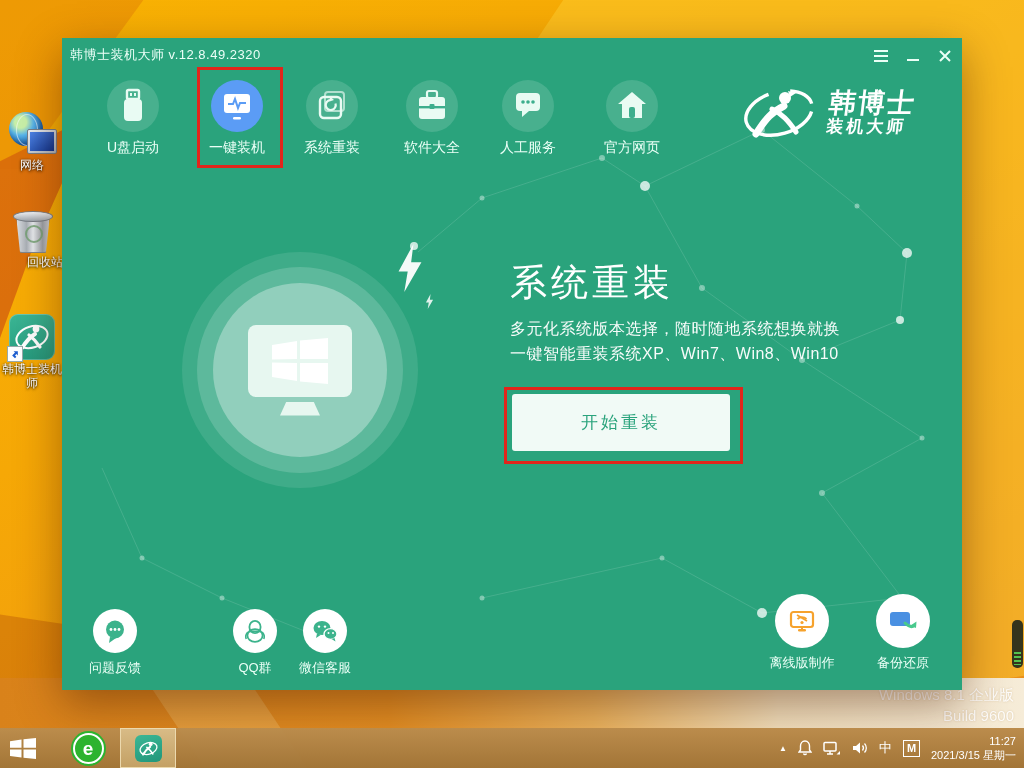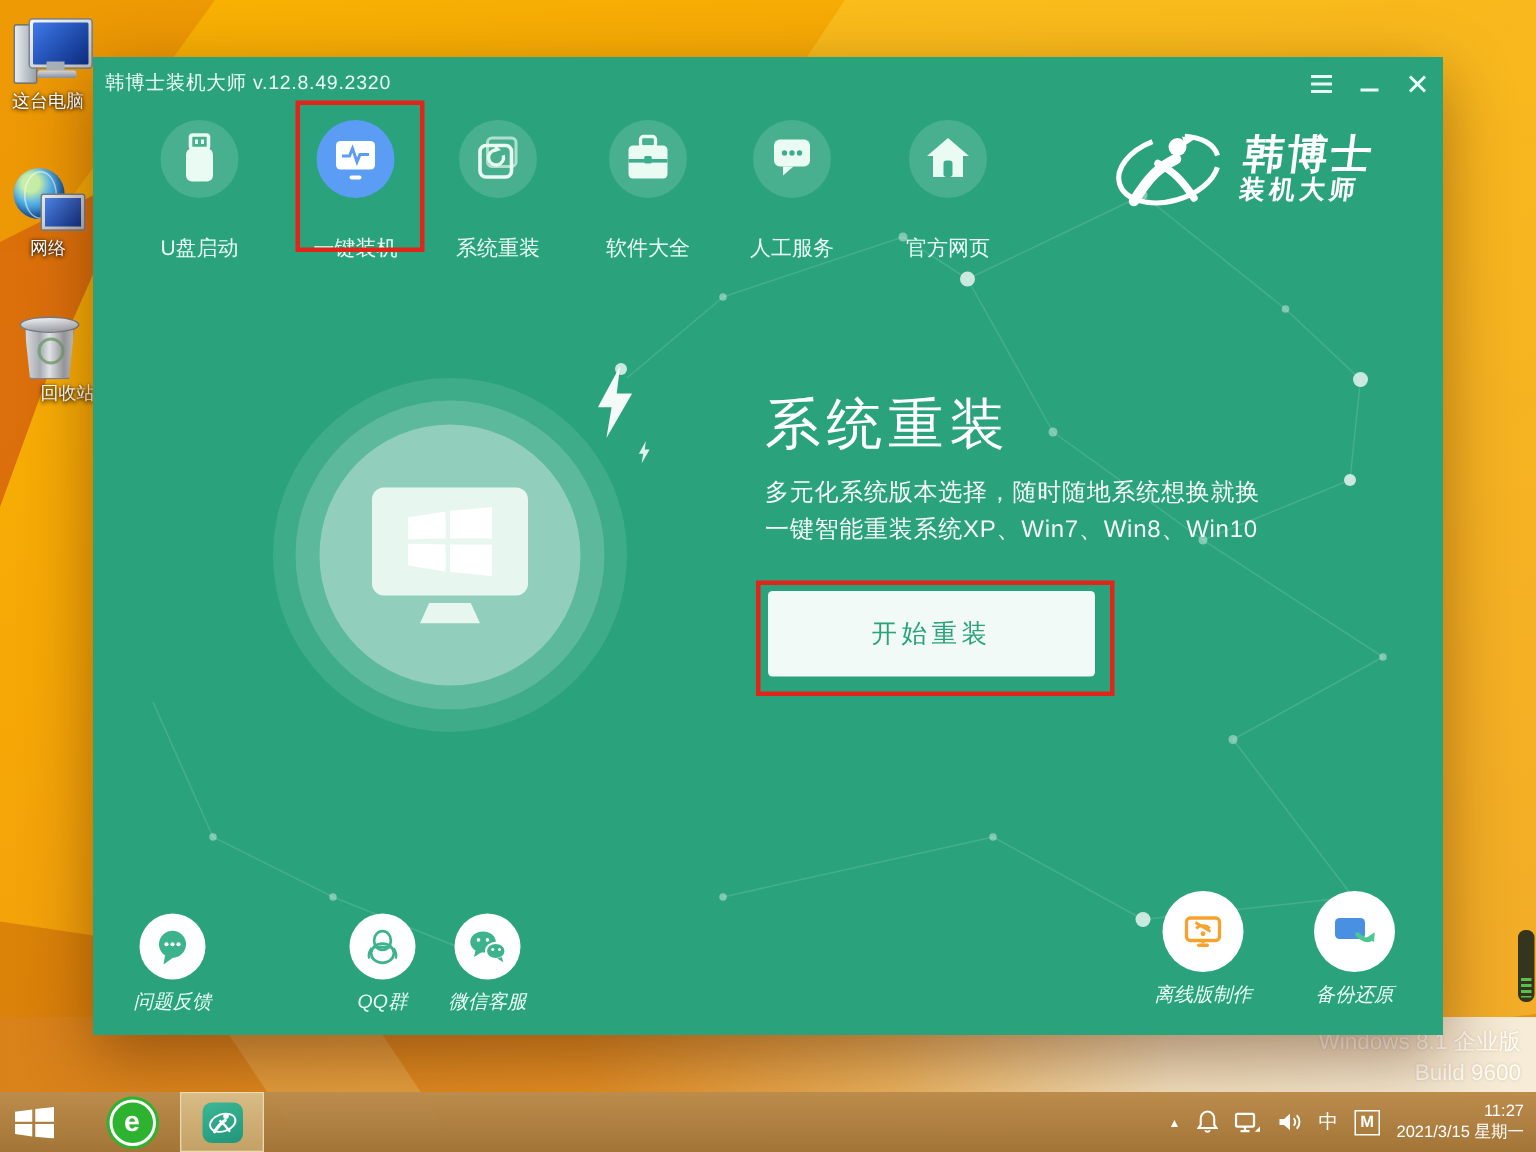--- a/index.html
+++ b/index.html
@@ -49,21 +49,21 @@
   .titlebar-title{position:absolute;left:8px;top:8px;font-size:13px;color:#ecfff8;letter-spacing:.5px;}
   .win-controls{position:absolute;right:8px;top:10px;display:flex;gap:14px;align-items:center;}
   .wc{width:18px;height:16px;display:flex;align-items:center;justify-content:center;cursor:pointer;}
   .wc-menu{flex-direction:column;gap:3px;}
   .wc-menu i{display:block;width:14px;height:2px;background:#eafff6;}
   .wc-min i{display:block;width:12px;height:2px;background:#eafff6;margin-top:8px;}
 
   .nav-item{position:absolute;top:42px;width:90px;text-align:center;cursor:pointer;}
   .nav-circle{width:52px;height:52px;border-radius:50%;margin:0 auto;background:rgba(255,255,255,.14);display:flex;align-items:center;justify-content:center;}
   .nav-circle.active{background:#5b9cf5;}
-  .nav-lbl{margin-top:25px;font-size:14px;color:#eafff6;}
+  .nav-lbl{margin-top:7px;font-size:14px;color:#eafff6;}
 
   .logo{position:absolute;left:678px;top:44px;display:flex;align-items:center;gap:10px;}
   .logo-text{color:#fff;transform:skewX(-7deg);}
   .logo-t1{font-size:27px;font-weight:bold;letter-spacing:2px;line-height:28px;}
   .logo-t2{font-size:17px;font-weight:bold;letter-spacing:3px;line-height:20px;}
 
   .ring1{position:absolute;left:120px;top:214px;width:236px;height:236px;border-radius:50%;background:rgba(255,255,255,.10);}
   .ring2{position:absolute;left:135px;top:229px;width:206px;height:206px;border-radius:50%;background:rgba(255,255,255,.16);}
   .disc{position:absolute;left:151px;top:245px;width:174px;height:174px;border-radius:50%;background:rgba(255,255,255,.32);display:flex;flex-direction:column;align-items:center;justify-content:center;}
   .mon{width:104px;height:72px;background:#e7f7f0;border-radius:8px;display:flex;align-items:center;justify-content:center;}
@@ -73,21 +73,21 @@
   .hero-title{position:absolute;left:448px;top:220px;font-size:37px;color:#fff;letter-spacing:4px;font-weight:500;}
   .hero-sub{position:absolute;left:448px;top:278px;font-size:16px;color:rgba(255,255,255,.96);line-height:25px;letter-spacing:.5px;}
   .cta-btn{position:absolute;left:450px;top:356px;width:218px;height:57px;background:#f1faf6;border:none;border-radius:3px;
     color:#2aa37c;font-size:17px;letter-spacing:3px;cursor:pointer;font-family:"Liberation Sans",sans-serif;}
   .ann{position:absolute;border:3px solid #e1251b;pointer-events:none;}
   .ann-nav{left:135px;top:29px;width:80px;height:95px;}
   .ann-cta{left:442px;top:349px;width:233px;height:71px;}
 
   .f-item{position:absolute;top:571px;width:70px;text-align:center;cursor:pointer;}
   .f-circle{width:44px;height:44px;border-radius:50%;background:#fff;margin:0 auto;display:flex;align-items:center;justify-content:center;}
-  .f-lbl{margin-top:6px;font-size:13px;color:#eafff6;font-style:italic;}
+  .f-lbl{margin-top:6px;font-size:13px;color:#eafff6;}
   .fr-item{position:absolute;top:556px;width:100px;text-align:center;cursor:pointer;}
   .fr-circle{width:54px;height:54px;border-radius:50%;background:#fff;margin:0 auto;display:flex;align-items:center;justify-content:center;}
 
   
   .taskbar{position:absolute;left:0;top:728px;width:1024px;height:40px;background:linear-gradient(rgba(186,140,78,.97),rgba(160,116,56,.97));z-index:5;display:flex;align-items:center;}
   .tb-start{width:46px;height:40px;display:flex;align-items:center;justify-content:center;cursor:pointer;}
   .tb-e{margin-left:22px;width:40px;height:40px;display:flex;align-items:center;justify-content:center;cursor:pointer;}
   .e-ball{width:27px;height:27px;border-radius:50%;background:#2db32f;border:2px solid #fff;box-shadow:0 0 0 2px #2db32f;display:flex;align-items:center;justify-content:center;color:#fff;font-weight:bold;font-size:19px;line-height:1;}
   .tb-app{margin-left:12px;width:56px;height:40px;background:linear-gradient(#d8bb86,#c4a165);border:1px solid #ecd9ae;box-sizing:border-box;display:flex;align-items:center;justify-content:center;cursor:pointer;}
   .tb-app-ico{width:27px;height:27px;border-radius:6px;background:linear-gradient(160deg,#3cb795,#21967a);display:flex;align-items:center;justify-content:center;}
@@ -105,33 +105,20 @@
 
   <div class="wallpaper">
     <div class="wp-yellow-right"></div>
     <div class="wp-red-wedge"></div>
     <div class="wp-orange-tl"></div>
     <div class="wp-dark-bl"></div>
     <div class="wp-bottom-strip"></div>
     <div class="wp-diag-light"></div>
   </div>
 
-  <div class="dicon" style="left:1px;top:8px;">
-    <div class="art">
-        <div class="pc-art">
-      <div class="pc-tower"></div>
-          <div class="pc-mon">
-            <div class="pc-scr"></div>
-          </div>
-      <div class="pc-stand"></div>
-          <div class="pc-base"></div>
-    </div>
-      </div>
-    <div class="lbl">这台电脑</div>
-  </div>
 
   <div class="dicon" style="left:1px;top:106px;">
     <div class="art">
         <div class="net-art">
       <div class="globe"></div>
           <div class="net-mon">
             <div class="net-scr"></div>
           </div>
     </div>
       </div>
@@ -142,20 +129,39 @@
     <div class="art">
         <div class="bin-art">
       <div class="bin-body"></div>
           <div class="bin-rec"></div>
           <div class="bin-rim"></div>
     </div>
       </div>
     <div class="lbl">回收站</div>
   </div>
 
+  <div class="dicon" style="left:1px;top:310px;">
+    <div class="art">
+        <div class="app-art">
+      <div class="app-sq"></div>
+      <svg width="46" height="46" viewBox="0 0 46 46" style="position:absolute;inset:0;">
+        <ellipse cx="23" cy="23" rx="16" ry="10.5" fill="none" stroke="#fff" stroke-width="2" transform="rotate(-18 23 23)"></ellipse>
+        <circle cx="27" cy="15" r="3.4" fill="#fff"></circle>
+        <path d="M13 34 C18 26 21 23 26 20" stroke="#fff" stroke-width="4" fill="none" stroke-linecap="round"></path>
+        <path d="M31 33 C27 27 24 24 20 21" stroke="#fff" stroke-width="3.2" fill="none" stroke-linecap="round"></path>
+      </svg>
+      <div class="shortcut">
+        <svg width="10" height="10" viewBox="0 0 10 10">
+              <path d="M2 8 L2 4 L6 4 L6 2 L9 5 L6 8 L6 6 L4 6 L4 8 Z" fill="#1e5ecf" transform="rotate(-45 5 5)"></path>
+            </svg>
+      </div>
+    </div>
+      </div>
+    <div class="lbl"><span>韩博士装机</span><br><span>师</span></div>
+  </div>
 
   <div class="watermark">
     <div>Windows 8.1 企业版</div>
     <div>Build 9600</div>
   </div>
 
   <div class="gadget-pill">
       <div class="stripes"></div>
     </div>
 

